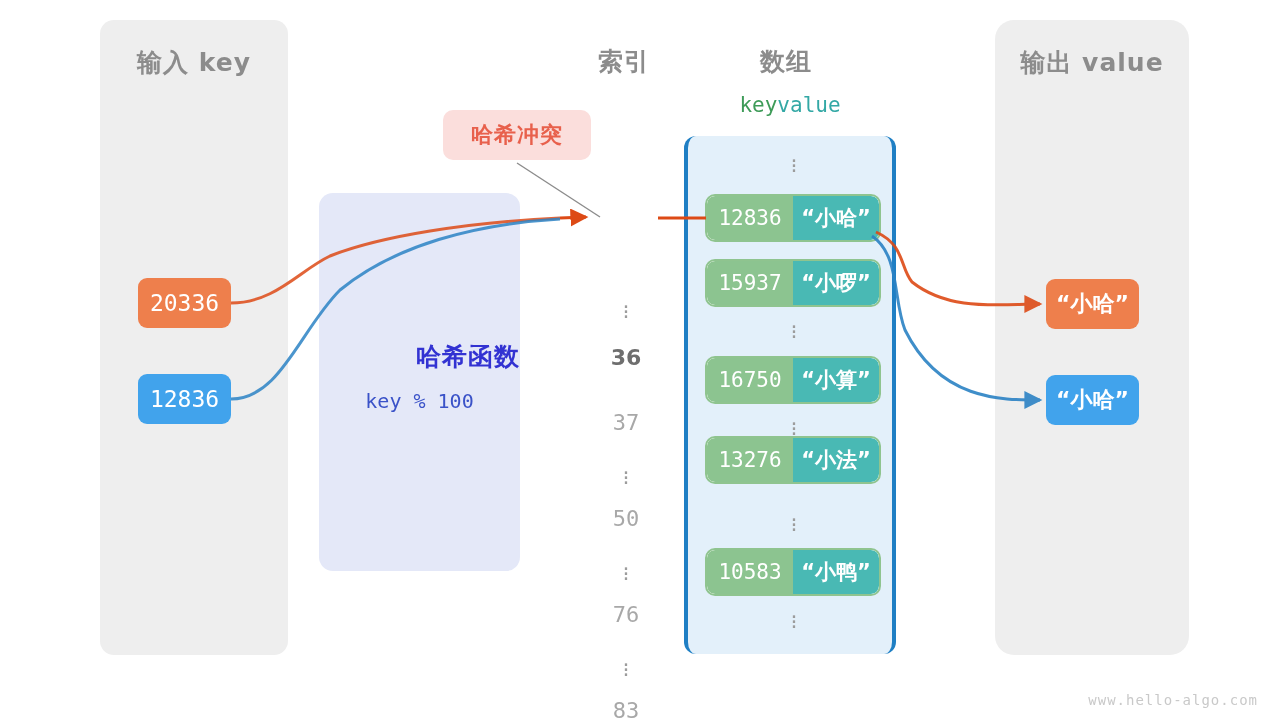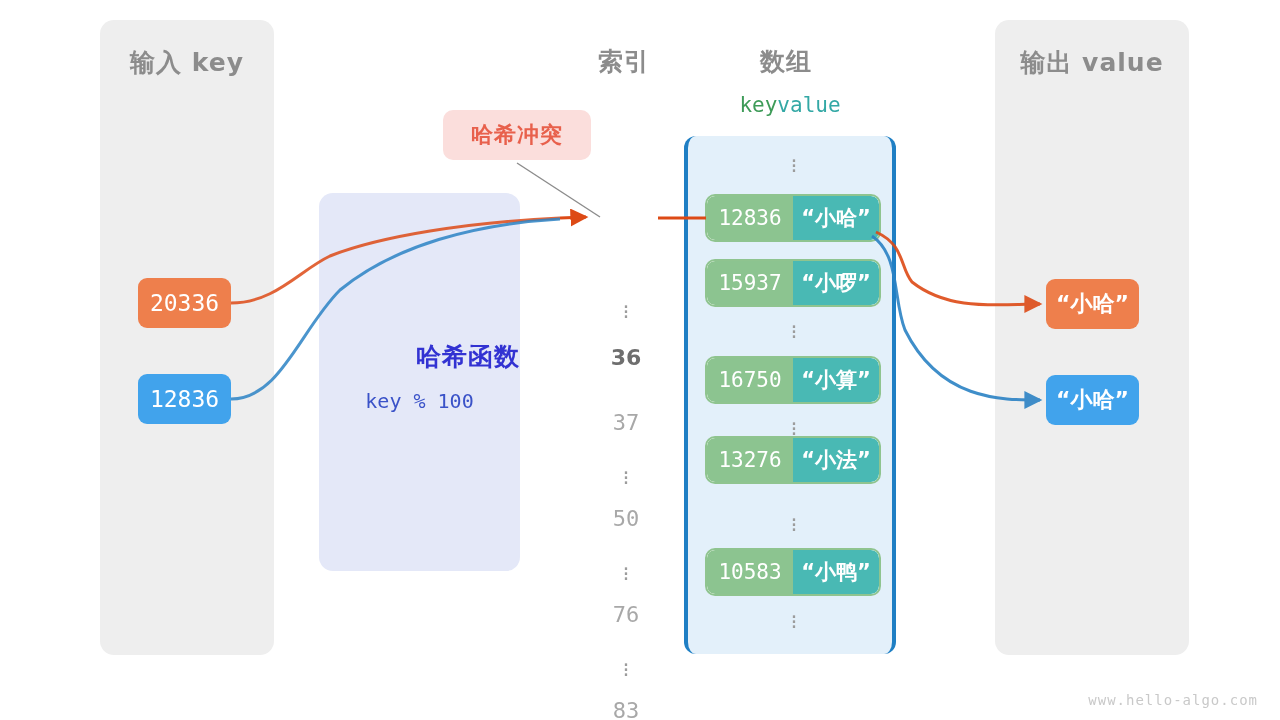--- a/index.html
+++ b/index.html
@@ -15,22 +15,22 @@
     overflow: hidden;
     font-family: "DejaVu Sans", "Liberation Sans", sans-serif;
   }
 
   
   .panel {
     position: absolute;
     background: #eeeeee;
     border-radius: 14px;
   }
-  #panel-input  { left: 100px; top: 20px; width: 174px; height: 635px; }
-  #panel-output { left: 995px; top: 20px; width: 194px; height: 635px; }
+  #panel-input  { left: 100px; top: 20px; width: 188px; height: 635px; }
+  #panel-output { left: 995px; top: 20px; width: 194px; height: 635px; border-radius: 19px; }
 
   .panel-title {
     position: absolute;
     top: 26px;
     left: 0;
     width: 100%;
     text-align: center;
     color: #8c8c8c;
     font-size: 25px;
     font-weight: bold;

